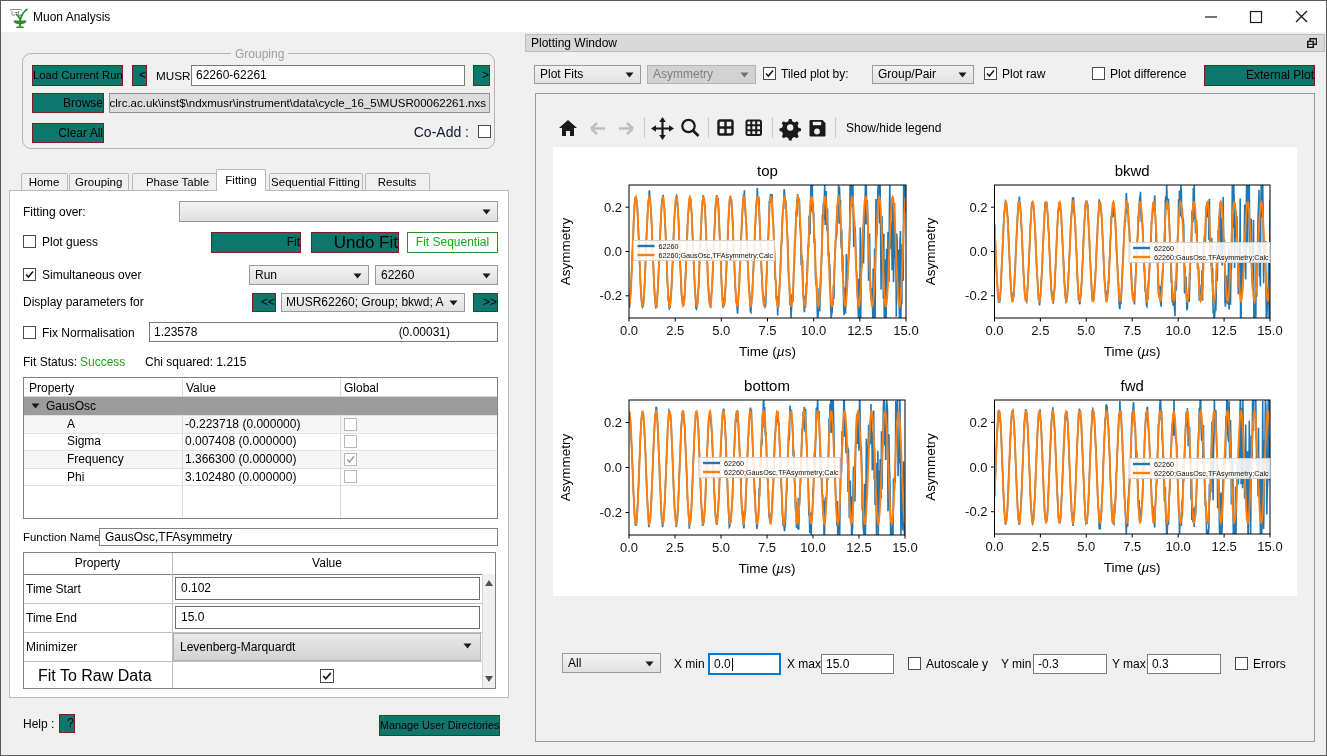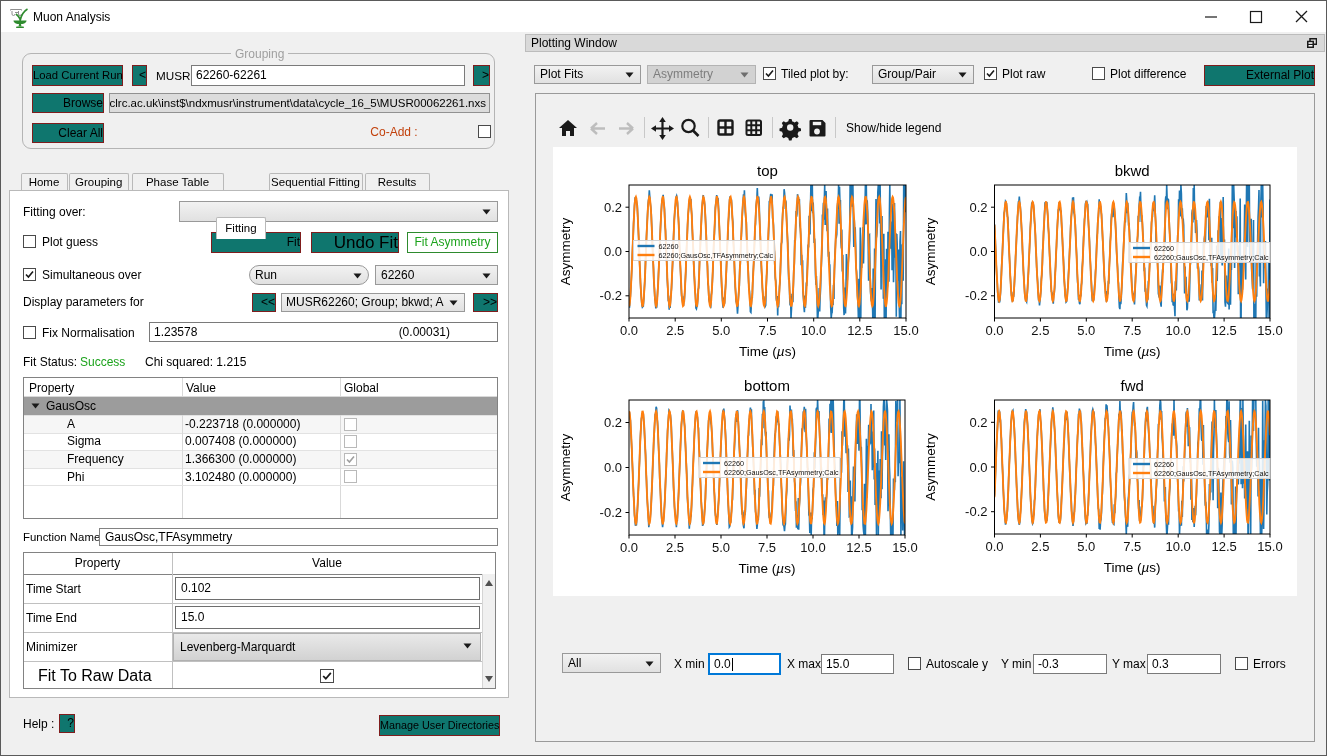--- a/index.html
+++ b/index.html
@@ -15,21 +15,21 @@
          overflow:hidden; white-space:nowrap; }
 .combo span { display:block; overflow:hidden; }
 .combo.dis { background:#d2d2d2; color:#7d7d7d; border-color:#b3b3b3; }
 .car { position:absolute; right:6px; }
 .ckb { position:absolute; background:#fff; border:1px solid #4a4a4a; }
 .ckb svg { position:absolute; left:0px; top:0px; }
 .inp { position:absolute; background:#fff; border:1px solid #7a7a7a; overflow:hidden;
        white-space:nowrap; }
 .tab { position:absolute; top:172px; height:17px; background:#f0f0f0; border:1px solid #b9b9b9; font-size:11.5px;
        border-bottom:none; text-align:center; line-height:17px; border-radius:2px 2px 0 0; }
-.tab.sel { top:168px; height:22px; background:#fff; line-height:20px; z-index:5;margin-top:48px; }
+.tab.sel { top:168px; height:22px; background:#fff; line-height:20px; z-index:5; }
 .gline { position:absolute; background:#d9d9d9; }
 
 </style></head><body>
 <div id="win">
 <div class="abs" style="left:0;top:0;width:1325px;height:31px;background:#fff"></div>
 <svg class="abs" style="left:8px;top:5px" width="20" height="22" viewBox="0 0 20 22">
 <g stroke="#8f8f8f" stroke-width="1" fill="none">
 <path d="M1.5 3.5 h11 M1.5 3.5 v1 M12.5 3.5 v1"></path>
 <path d="M3 5 v3 a1.5 1.5 0 0 0 3 0 M9.5 5 v3 a1.5 1.5 0 0 0 3 0"></path>
 <path d="M6 6.5 h3"></path>
@@ -53,47 +53,47 @@
 <div class="btn" style="left:31px;top:64px;width:91px;height:21px;line-height:19px;font-size:11.3px">Load Current Run</div>
 <div class="btn" style="left:131px;top:64px;width:15px;height:21px;line-height:19px;font-size:12px">&lt;</div>
 <div class="lb" style="left:155px;top:66px;font-size:11.7px;color:#000">MUSR</div>
 <div class="inp" style="left:190px;top:64px;width:274px;height:21px;line-height:19px;padding-left:4px;border-color:#7a7a7a">62260-62261</div>
 <div class="btn" style="left:472px;top:64px;width:17px;height:21px;line-height:19px;font-size:12px">&gt;</div>
 <div class="btn" style="left:31px;top:92px;width:72px;height:20px;line-height:18px;font-size:12px">Browse</div>
 <div class="inp" style="left:108px;top:92px;width:381px;height:20px;background:#dcdcdc;border-color:#919191;font-size:11.5px">
       <span style="position:absolute;right:3px;top:0;line-height:18px;white-space:nowrap">is.cclrc.ac.uk\inst$\ndxmusr\instrument\data\cycle_16_5\MUSR00062261.nxs</span>
     </div>
 <div class="btn" style="left:31px;top:122px;width:72px;height:20px;line-height:18px;font-size:12px">Clear All</div>
-<div class="lb" style="left:318px;width:150px;top:122px;font-size:12px;color:#c2410c">Co-Add :</div>
+<div class="lb" style="left:318px;width:150px;text-align:right;top:122px;font-size:14px;color:#0f172a">Co-Add :</div>
 <div class="ckb" style="left:477px;top:124px;width:13px;height:13px;border-color:#4a4a4a"></div>
 <div class="tab" style="left:19.5px;width:47px">Home</div>
 <div class="tab" style="left:67.5px;width:60.5px">Grouping</div>
 <div class="tab" style="left:130.5px;width:92px">Phase Table</div>
 <div class="tab sel" style="left:215px;width:50px">Fitting</div>
 <div class="tab" style="left:267.5px;width:94px">Sequential Fitting</div>
 <div class="tab" style="left:363.5px;width:65px">Results</div>
 <div class="abs" style="left:8px;top:189px;width:500px;height:508px;background:#fff;border:1px solid #b9b9b9"></div>
 <div class="lb" style="left:22px;top:202px;font-size:12px;color:#000">Fitting over:</div>
 <div class="combo" style="left:178px;top:200px;width:319px;height:21px;">
       <svg class="car" width="9" height="6" viewBox="0 0 9 6" style="top:7px">
         <path d="M0.5 0.5 L8.5 0.5 L4.5 5.5 Z" fill="#1a1a1a"></path>
       </svg>
     </div>
 <div class="ckb" style="left:22px;top:234px;width:13px;height:13px;border-color:#4a4a4a"></div>
 <div class="lb" style="left:41px;top:232px;font-size:12px;color:#000">Plot guess</div>
 <div class="btn" style="left:210px;top:231px;width:90px;height:21px;line-height:19px;font-size:12px">Fit</div>
 <div class="btn" style="left:310px;top:231px;width:88px;height:21px;line-height:19px;font-size:17px">Undo Fit</div>
-<div class="abs" style="left:406px;top:231px;width:91px;height:21px;background:#fff;border:1px solid #2e8b2e;color:#1ca31c;text-align:center;line-height:19px">Fit Asymmetry</div>
+<div class="abs" style="left:406px;top:231px;width:91px;height:21px;background:#fff;border:1px solid #2e8b2e;color:#1ca31c;text-align:center;line-height:19px">Fit Sequential</div>
 <div class="ckb" style="left:22px;top:267px;width:13px;height:13px;border-color:#4a4a4a">
       <svg width="11" height="11" viewBox="0 0 11 11">
         <path d="M2 5.5 L4.4 8 L9 2.6" stroke="#1a1a1a" stroke-width="1.6" fill="none"></path>
       </svg>
     </div>
 <div class="lb" style="left:41px;top:265px;font-size:12px;color:#000">Simultaneous over</div>
-<div class="combo" style="left:248px;top:264px;width:120px;height:20px;border-radius:10px;">
+<div class="combo" style="left:248px;top:264px;width:120px;height:20px;">
       <span style="line-height:18px;padding-left:5px;width:97px;overflow:hidden">Run</span>
       <svg class="car" width="9" height="6" viewBox="0 0 9 6" style="top:7px">
         <path d="M0.5 0.5 L8.5 0.5 L4.5 5.5 Z" fill="#1a1a1a"></path>
       </svg>
     </div>
 <div class="combo" style="left:374px;top:264px;width:123px;height:20px;">
       <span style="line-height:18px;padding-left:5px;width:100px;overflow:hidden">62260</span>
       <svg class="car" width="9" height="6" viewBox="0 0 9 6" style="top:7px">
         <path d="M0.5 0.5 L8.5 0.5 L4.5 5.5 Z" fill="#1a1a1a"></path>
       </svg>

